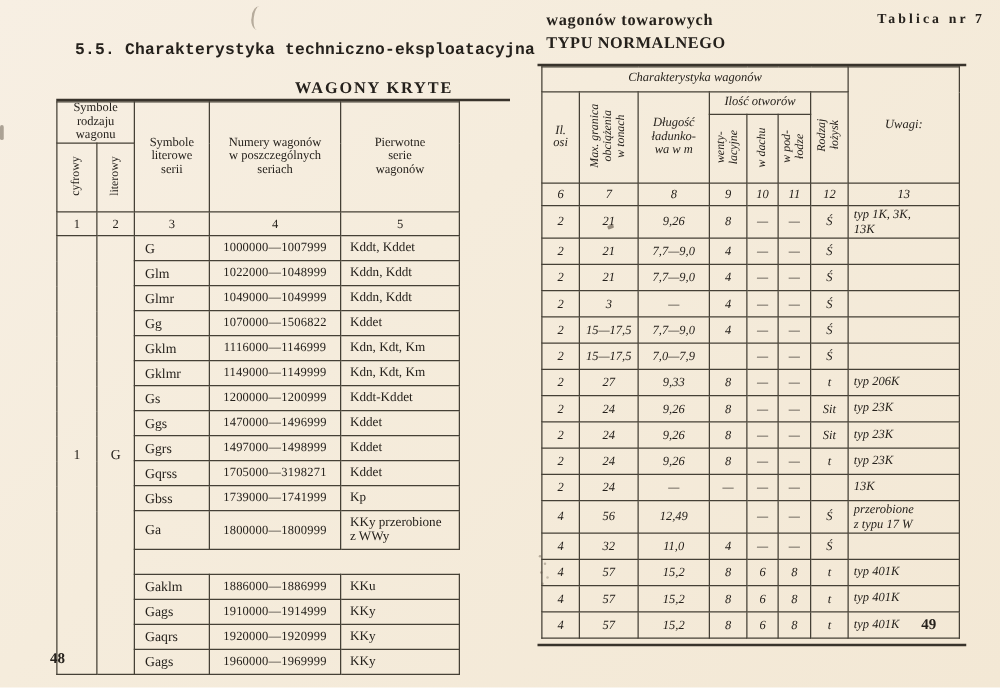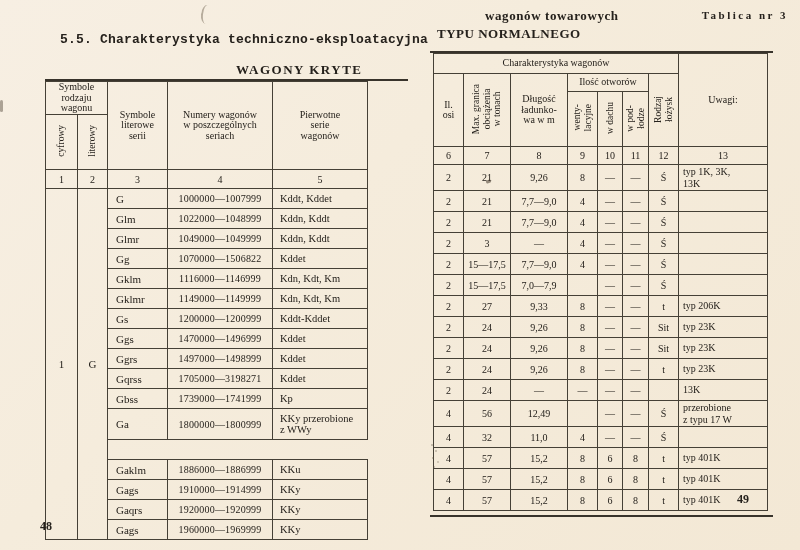--- a/index.html
+++ b/index.html
@@ -7,21 +7,21 @@
     width:800px;height:550px;position:relative;overflow:hidden;
     background:linear-gradient(135deg,#f7efe3 0%,#f5ecdc 40%,#f3e8d5 100%);
     font-family:"Liberation Serif","DejaVu Serif",serif;
     color:#25211c;
   }
   .abs{position:absolute;}
   
   .h-bold{font-weight:bold;font-size:13px;white-space:nowrap;}
   #left-title1{left:60px;top:32px;width:350px;text-align:left;letter-spacing:.2px;font-family:Liberation Mono, monospace;}
   #left-title2{left:236px;top:62px;letter-spacing:1.5px;}
-  #right-title1{left:437px;top:8px;letter-spacing:.6px;margin-left:48px;}
+  #right-title1{left:437px;top:8px;letter-spacing:.6px;}
   #right-tablica{right:12px;top:9px;font-size:11px;letter-spacing:2.5px;font-weight:bold;white-space:nowrap;}
   #right-title2{left:437px;top:26px;letter-spacing:.5px;}
   .pagenum{font-size:12px;font-weight:bold;}
   #pn-left{left:40px;top:519px;font-family:Liberation Serif, serif;}
   #pn-right{left:737px;top:492px;}
   
   .rulebox{border-top:2px solid #38332b;border-bottom:2px solid #38332b;}
   #left-tablebox{left:45px;top:79px;width:363px;padding-bottom:16px;}
   #right-tablebox{left:430px;top:51px;width:340px;padding:0 0 4px 3px;}
   
@@ -39,21 +39,21 @@
   #ltable tr.hdr2 td{height:50px;}
   #ltable tr.hdrn td{height:18px;}
   #ltable tr.r-tall td{height:30px;}
   .cv{font-size:11px;text-align:center;vertical-align:middle;}
   .c3{text-align:left;padding-left:8px;font-size:11px;}
   .c4{text-align:center;font-size:10px;letter-spacing:.2px;}
   .c5{text-align:left;padding-left:7px;font-size:10.5px;white-space:pre-line;line-height:11.5px;}
   td.gapcell{border:none;height:6px;padding:0;}
   tr.gaprow{height:6px;}
   
-  #rtable{width:334px;}
+  #rtable{width:334px;font-style:italic;}
   #rtable td{height:18px;text-align:center;font-size:10px;}
   #rtable tr.hdrA td{height:19px;}
   #rtable tr.hdrB td{height:17px;}
   #rtable tr.hdrC td{height:50px;}
   #rtable tr.hdrn td{height:17px;}
   .uw{text-align:left !important;padding:1px 4px !important;white-space:pre-line;line-height:11.5px;}
   
   #mark-paren{left:201px;top:5px;width:9px;height:19px;border-left:2px solid rgba(104,90,74,.45);
       border-radius:50%/50%;transform:rotate(6deg);}
   #mark-edge{left:0;top:100px;width:3px;height:12px;background:rgba(80,68,55,.45);border-radius:2px;}
@@ -190,21 +190,21 @@
           <td class="c4">1960000—1969999</td>
           <td class="c5">KKy</td>
         </tr>
 </tbody>
     </table>
 </div>
 
 <div class="abs pagenum" id="pn-left">48</div>
 
 <div class="abs h-bold" id="right-title1">wagonów towarowych</div>
-<div class="abs" id="right-tablica">Tablica nr 3</div>
+<div class="abs" id="right-tablica">Tablica nr 7</div>
 <div class="abs h-bold" id="right-title2">TYPU NORMALNEGO</div>
 
 <div class="abs rulebox" id="right-tablebox">
 <table id="rtable">
   <colgroup>
         <col style="width:30px">
         <col style="width:47px">
         <col style="width:57px">
         <col style="width:30px">
         <col style="width:25px">

